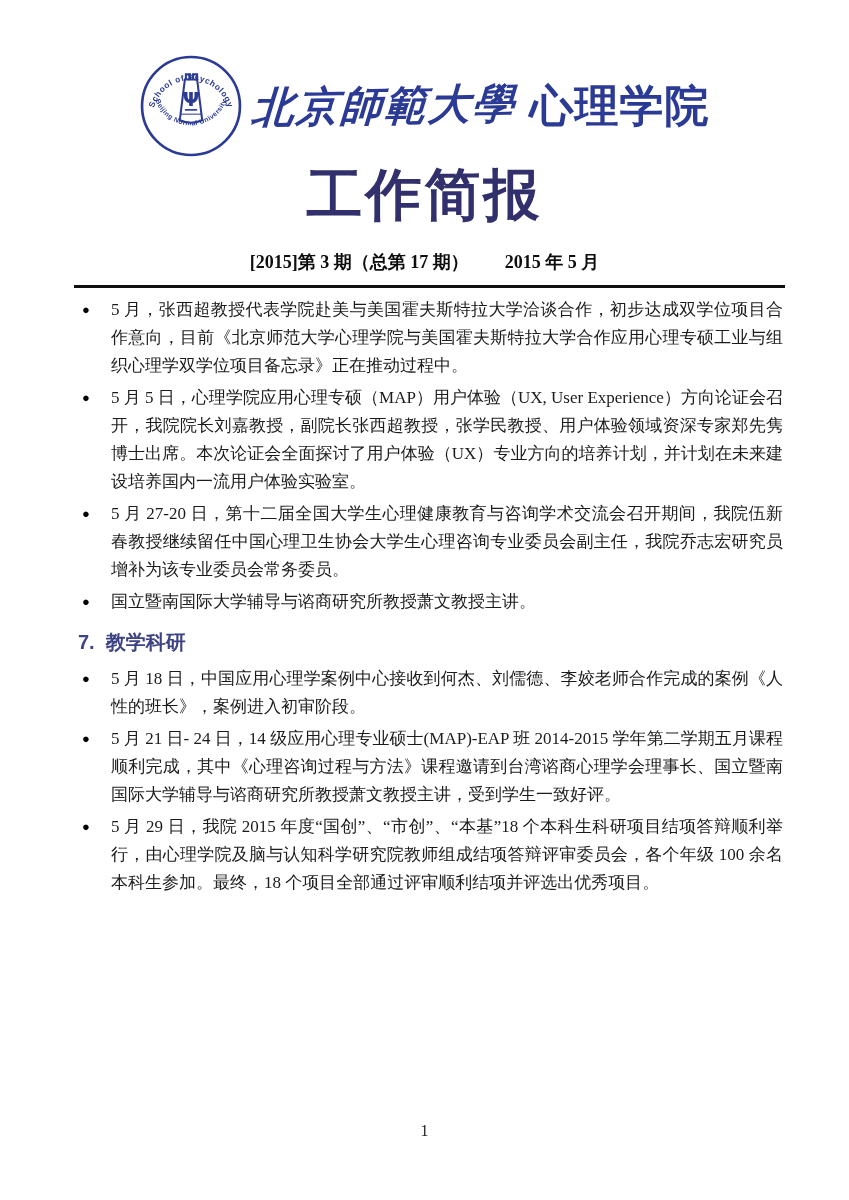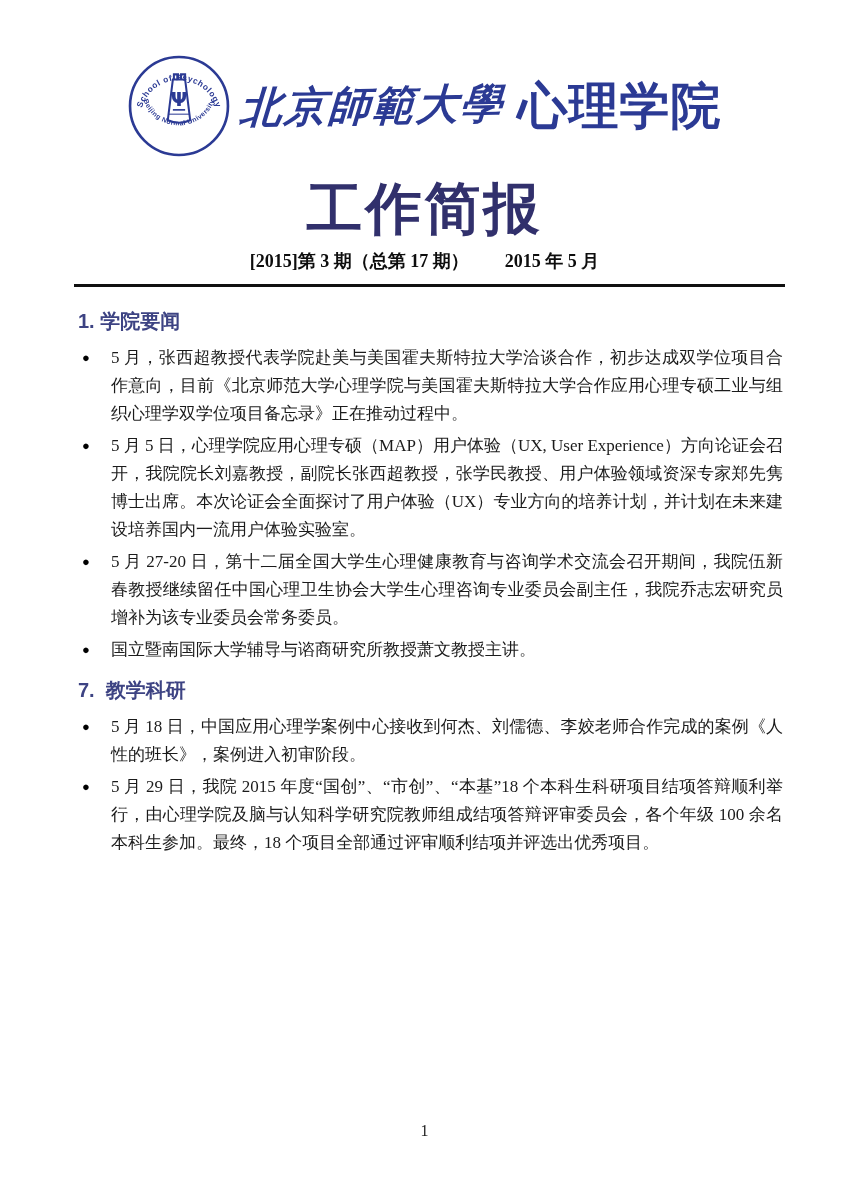--- a/index.html
+++ b/index.html
@@ -20,40 +20,40 @@
   }
   .seal { width: 102px; height: 102px; flex: 0 0 auto; }
   .org-name { color: #2b3a94; white-space: nowrap; display: flex; align-items: center; }
   .org-name .script {
     font-size: 42px; font-weight: bold; font-style: italic;
     transform: skewX(-4deg) rotate(-1deg);
     letter-spacing: 2px;
     font-family: "DejaVu Serif", "Liberation Serif", serif;
   }
   .org-name .bold {
-    font-size: 50px; font-weight: 900; letter-spacing: 1px;
+    font-size: 44px; font-weight: 900; letter-spacing: 1px;
     font-family: "Liberation Sans", "DejaVu Sans", sans-serif;
     margin-left: 14px;
   }
   .doc-title {
     text-align: center;
     color: #31306c;
     font-size: 56px;
     font-weight: bold;
     letter-spacing: 3px;
-    margin-top: 16px;
+    margin-top: 2px;
     line-height: 1.25;
     font-family: "Liberation Serif", "DejaVu Serif", serif;
   }
   .issue-line {
     text-align: center;
     font-size: 18px;
     font-weight: bold;
     color: #0d0d0d;
-    margin-top: 5px;
+    margin-top: 20px;
     white-space: pre-wrap;
   }
   .rule {
     border-top: 3px solid #101010;
     margin: 11px 64px 0 74px;
   }
   
   .content { padding: 8px 66px 0 78px; }
   .section-heading {
     color: #3d4383;
@@ -124,31 +124,31 @@
   </div>
 
   <h1 class="doc-title">工作简报</h1>
 
   <div class="issue-line">[2015]第 3 期（总第 17 期）　　2015 年 5 月</div>
 
   <div class="rule"></div>
 
   <div class="content">
 
-    <h2 class="section-heading">1. 学院要闻</h2>
     <ul class="news-list">
       <li>5 月，张西超教授代表学院赴美与美国霍夫斯特拉大学洽谈合作，初步达成双学位项目合作意向，目前《北京师范大学心理学院与美国霍夫斯特拉大学合作应用心理专硕工业与组织心理学双学位项目备忘录》正在推动过程中。</li>
       <li>5 月 5 日，心理学院应用心理专硕（MAP）用户体验（UX, User Experience）方向论证会召开，我院院长刘嘉教授，副院长张西超教授，张学民教授、用户体验领域资深专家郑先隽博士出席。本次论证会全面探讨了用户体验（UX）专业方向的培养计划，并计划在未来建设培养国内一流用户体验实验室。</li>
       <li>5 月 27-20 日，第十二届全国大学生心理健康教育与咨询学术交流会召开期间，我院伍新春教授继续留任中国心理卫生协会大学生心理咨询专业委员会副主任，我院乔志宏研究员增补为该专业委员会常务委员。</li>
       <li>国立暨南国际大学辅导与谘商研究所教授萧文教授主讲。</li>
     </ul>
 
     <h2 class="section-heading">7.  教学科研</h2>
     <ul class="news-list">
       <li>5 月 18 日，中国应用心理学案例中心接收到何杰、刘儒德、李姣老师合作完成的案例《人性的班长》，案例进入初审阶段。</li>
+      <li>5 月 21 日- 24 日，14 级应用心理专业硕士(MAP)-EAP 班 2014-2015 学年第二学期五月课程顺利完成，其中《心理咨询过程与方法》课程邀请到台湾谘商心理学会理事长、国立暨南国际大学辅导与谘商研究所教授萧文教授主讲，受到学生一致好评。</li>
       <li>5 月 29 日，我院 2015 年度“国创”、“市创”、“本基”18 个本科生科研项目结项答辩顺利举行，由心理学院及脑与认知科学研究院教师组成结项答辩评审委员会，各个年级 100 余名本科生参加。最终，18 个项目全部通过评审顺利结项并评选出优秀项目。</li>
     </ul>
 
   </div>
 
   <div class="page-footer">1</div>
 
 </div>
 
 </body></html>

